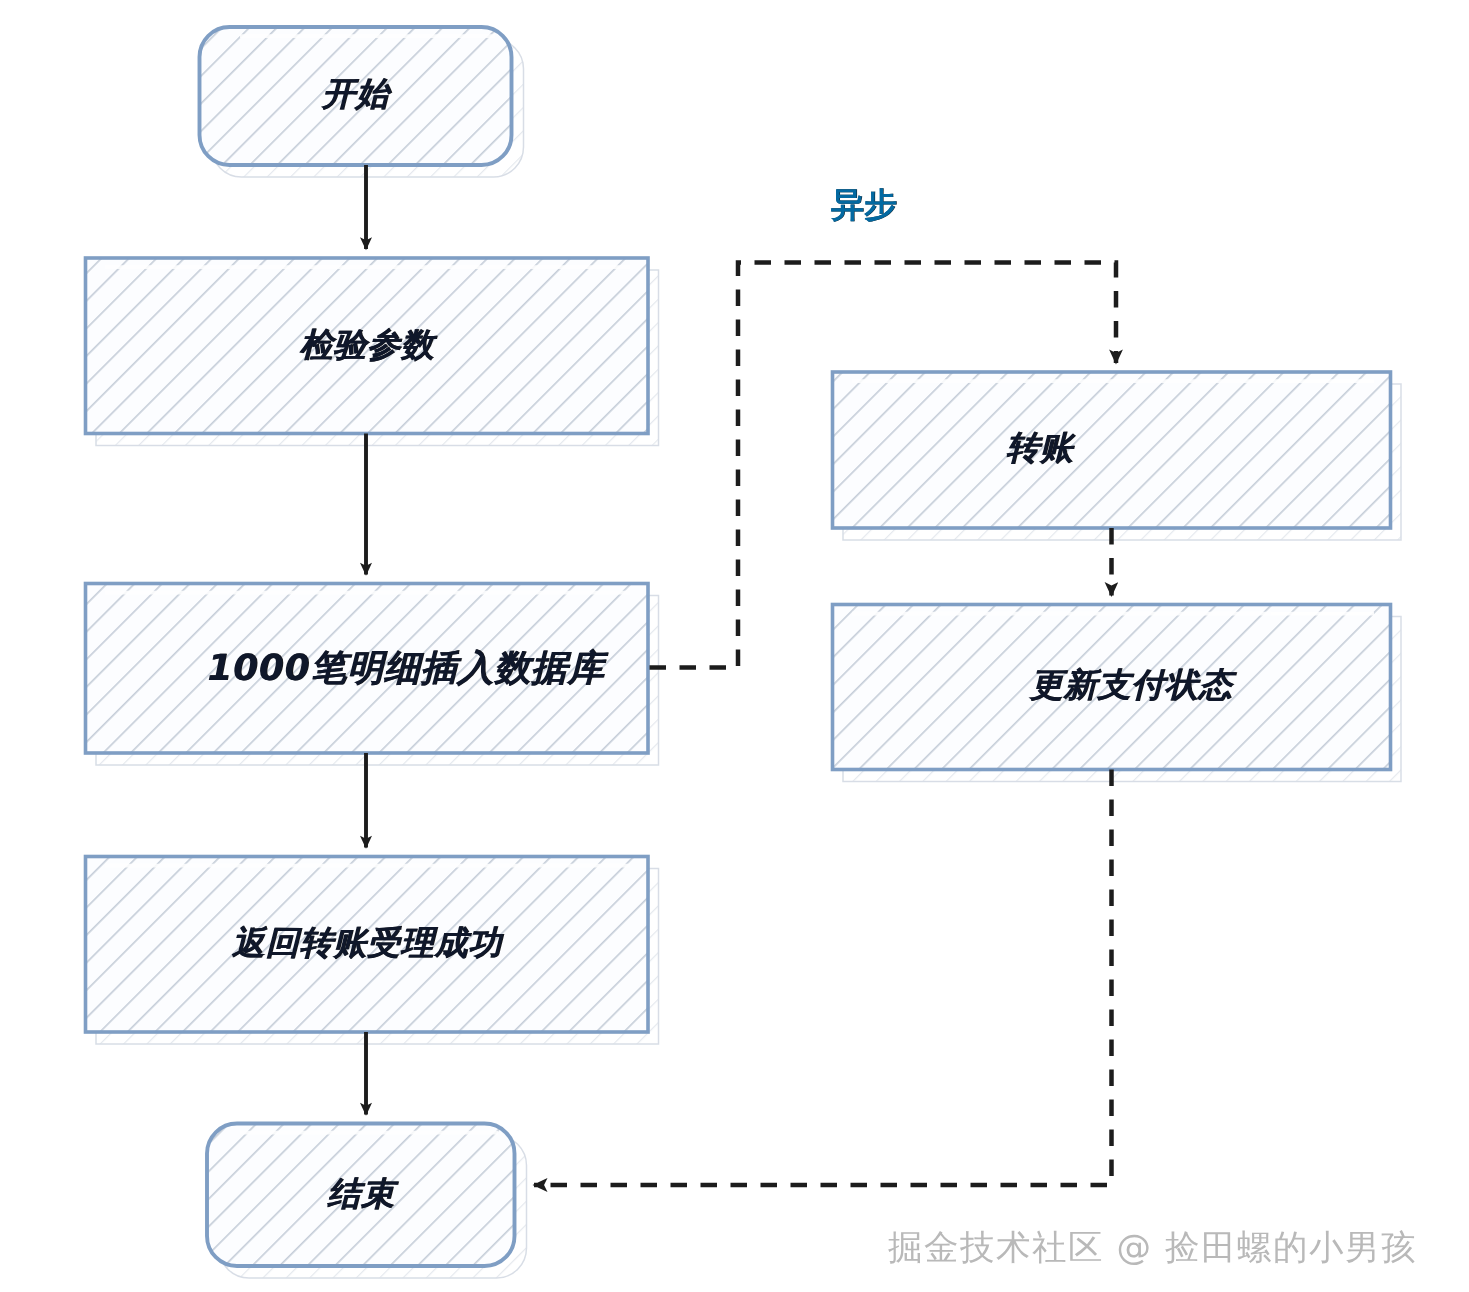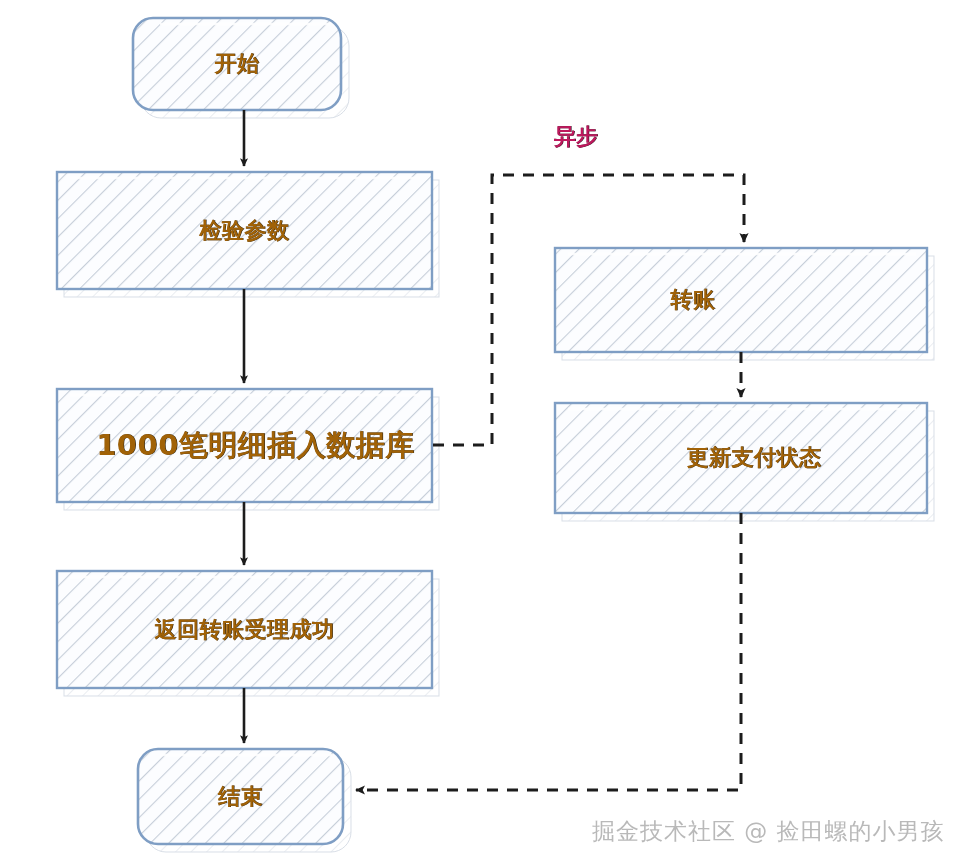--- a/index.html
+++ b/index.html
@@ -19,32 +19,33 @@
   }
   #flow-svg {
     position: absolute;
     top: 0;
     left: 0;
     width: 979px;
     height: 861px;
   }
   .node-label {
     position: absolute;
-    color: #a16207;
+    color: #0f172a;
     font-weight: bold;
     font-family: "DejaVu Sans", "Liberation Sans", sans-serif;
     text-align: center;
     white-space: nowrap;
     pointer-events: none;
     letter-spacing: 0.5px;
     text-shadow: 0.5px 0 0 #1a1a1a;
+    font-style: italic;
   }
   .edge-label {
     position: absolute;
-    color: #be185d;
+    color: #0369a1;
     font-weight: bold;
     font-family: Liberation Mono, monospace;
     white-space: nowrap;
     text-shadow: 0.4px 0 0 #141414;
   }
   .watermark {
     position: absolute;
     color: #b9b9b9;
     font-family: "DejaVu Sans", "Liberation Sans", sans-serif;
     white-space: nowrap;
@@ -127,21 +128,21 @@
       <path d="M 433 445 L 492 445 L 492 175 L 744 175 L 744 242" marker-end="url(#arrow-dash)"></path>
       <path d="M 741 352 L 741 397" marker-end="url(#arrow-dash)"></path>
       <path d="M 741 513 L 741 790 L 356 790" marker-end="url(#arrow-dash)"></path>
     </g>
   </svg>
 
   <div class="node-label" style="left:133px; top:18px; width:208px; height:92px; line-height:92px; font-size:22px;">开始</div>
 
   <div class="node-label" style="left:57px; top:172px; width:375px; height:117px; line-height:117px; font-size:22px;">检验参数</div>
 
-  <div class="node-label" style="left:57px; top:389px; width:397px; height:113px; line-height:113px; font-size:29px;">1000笔明细插入数据库</div>
+  <div class="node-label" style="left:72px; top:389px; width:397px; height:113px; line-height:113px; font-size:24px;">1000笔明细插入数据库</div>
 
   <div class="node-label" style="left:138px; top:749px; width:205px; height:95px; line-height:95px; font-size:22px;">结束</div>
 
   <div class="node-label" style="left:57px; top:571px; width:375px; height:117px; line-height:117px; font-size:22px;">返回转账受理成功</div>
 
   <div class="node-label" style="left:529px; top:248px; width:328px; height:104px; line-height:104px; font-size:22px;">转账</div>
 
   <div class="node-label" style="left:555px; top:403px; width:372px; height:110px; line-height:110px; font-size:22px;margin-left:13px;">更新支付状态</div>
 
   <div class="edge-label" style="left:554px; top:122px; font-size:22px;">异步</div>

